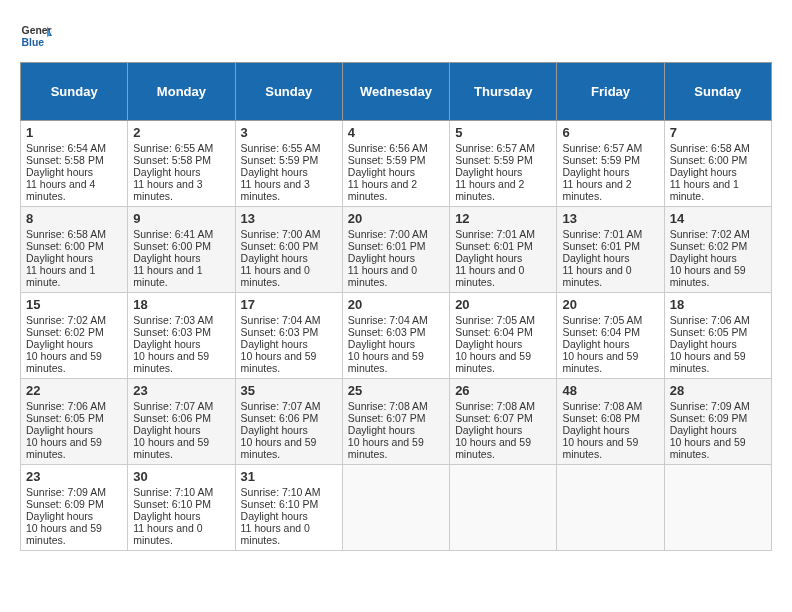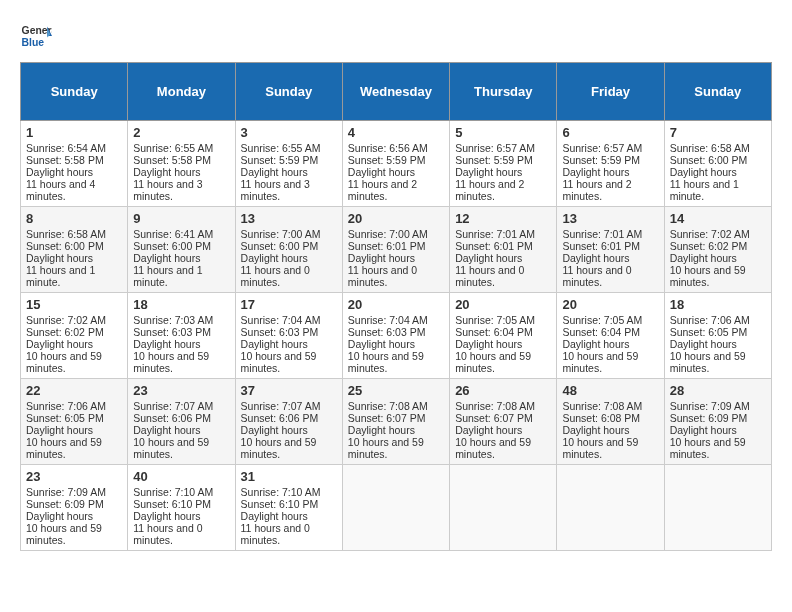--- a/index.html
+++ b/index.html
@@ -273,21 +273,21 @@
         <span>10 hours and 59 minutes.</span>
       </td>
         <td>
         <span class="day-num">23</span>
         <span>Sunrise: 7:07 AM</span><br>
         <span>Sunset: 6:06 PM</span><br>
         <span>Daylight hours</span><br>
         <span>10 hours and 59 minutes.</span>
       </td>
         <td>
-        <span class="day-num">37</span>
+        <span class="day-num">35</span>
         <span>Sunrise: 7:07 AM</span><br>
         <span>Sunset: 6:06 PM</span><br>
         <span>Daylight hours</span><br>
         <span>10 hours and 59 minutes.</span>
       </td>
         <td>
         <span class="day-num">25</span>
         <span>Sunrise: 7:08 AM</span><br>
         <span>Sunset: 6:07 PM</span><br>
         <span>Daylight hours</span><br>
@@ -317,21 +317,21 @@
       </tr>
       <tr>
         <td>
         <span class="day-num">23</span>
         <span>Sunrise: 7:09 AM</span><br>
         <span>Sunset: 6:09 PM</span><br>
         <span>Daylight hours</span><br>
         <span>10 hours and 59 minutes.</span>
       </td>
         <td>
-        <span class="day-num">40</span>
+        <span class="day-num">30</span>
         <span>Sunrise: 7:10 AM</span><br>
         <span>Sunset: 6:10 PM</span><br>
         <span>Daylight hours</span><br>
         <span>11 hours and 0 minutes.</span>
       </td>
         <td>
         <span class="day-num">31</span>
         <span>Sunrise: 7:10 AM</span><br>
         <span>Sunset: 6:10 PM</span><br>
         <span>Daylight hours</span><br>

